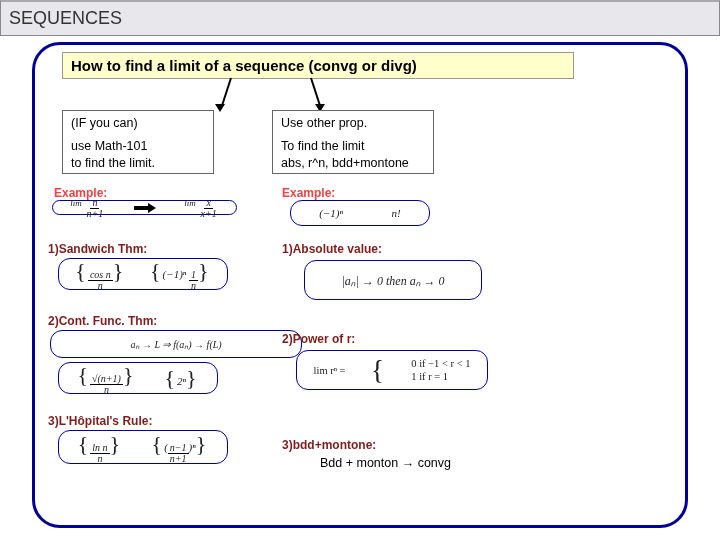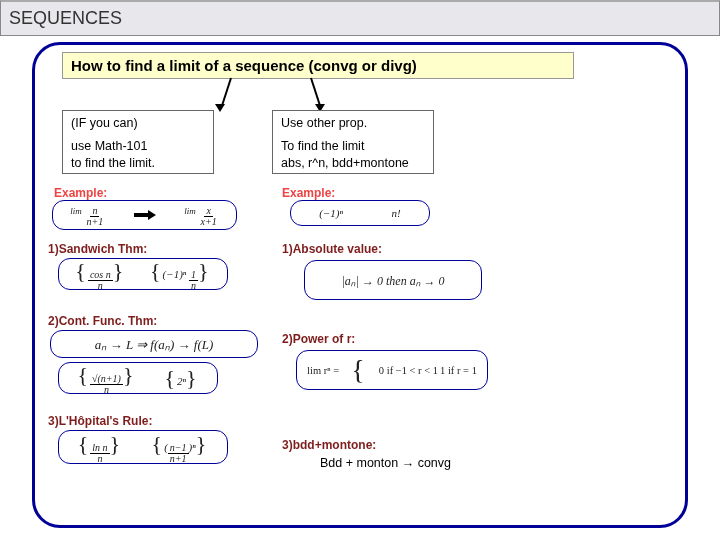--- a/index.html
+++ b/index.html
@@ -100,38 +100,38 @@
     font-size: 11px;
     display: flex;
     align-items: center;
     justify-content: space-around;
     gap: 12px;
     padding: 2px 10px;
     font-family: "Times New Roman", serif;
     font-style: italic;
     color: #222;
   }
-  .fbx-ex1 { left: 52px; top: 164px; width: 185px; height: 30px; }
+  .fbx-ex1 { left: 52px; top: 164px; width: 185px; height: 15px; }
   .fbx-ex2 { left: 290px; top: 164px; width: 140px; height: 26px; }
 
   .section-h {
     position: absolute;
     font-size: 12px;
     font-weight: bold;
     color: #7f1d1d;
   }
   .sh1 { left: 48px; top: 206px; }
   .sh2 { left: 48px; top: 278px; }
   .sh3 { left: 48px; top: 378px; }
   .shR1 { left: 282px; top: 206px; }
   .shR2 { left: 282px; top: 296px; }
   .shR3 { left: 282px; top: 402px; }
 
   .fbx-sand { left: 58px; top: 222px; width: 170px; height: 32px; }
-  .fbx-cont { left: 50px; top: 294px; width: 208px; height: 28px; font-size: 13px;}
+  .fbx-cont { left: 50px; top: 294px; width: 252px; height: 28px; font-size: 10px;}
   .fbx-cont2 { left: 58px; top: 326px; width: 160px; height: 32px; }
   .fbx-lhop { left: 58px; top: 394px; width: 170px; height: 34px; }
   .fbx-abs  { left: 296px; top: 224px; width: 178px; height: 40px; font-size: 12px; margin-left: 8px;}
   .fbx-pow  { left: 296px; top: 314px; width: 192px; height: 40px; font-size: 10.5px; font-style: normal;}
   .plain {
     position: absolute;
     font-size: 12.5px;
     color: #000;
   }
   .plain1 { left: 300px; top: 420px; margin-left: 20px; }
@@ -267,21 +267,21 @@
 
   <div class="section-h shR1">1)Absolute value:</div>
   <div class="formula-box fbx-abs">
     <span>|aₙ| → 0 then aₙ → 0</span>
   </div>
 
   <div class="section-h shR2">2)Power of r:</div>
   <div class="formula-box fbx-pow">
     <span class="nowrap">lim rⁿ =</span>
     <span class="brace" style="font-size:28px;">{</span>
-    <span style="display:inline-flex;flex-direction:row;gap:2px;font-style:normal;">
+    <span style="display:inline-flex;flex-direction:column;gap:2px;font-style:normal;">
       <span>0   if  −1 &lt; r &lt; 1</span>
       <span>1   if   r = 1</span>
     </span>
   </div>
 
   <div class="section-h shR3">3)bdd+montone:</div>
   <div class="plain plain1">Bdd + monton → convg</div>
 </div>
 
 </body></html>

